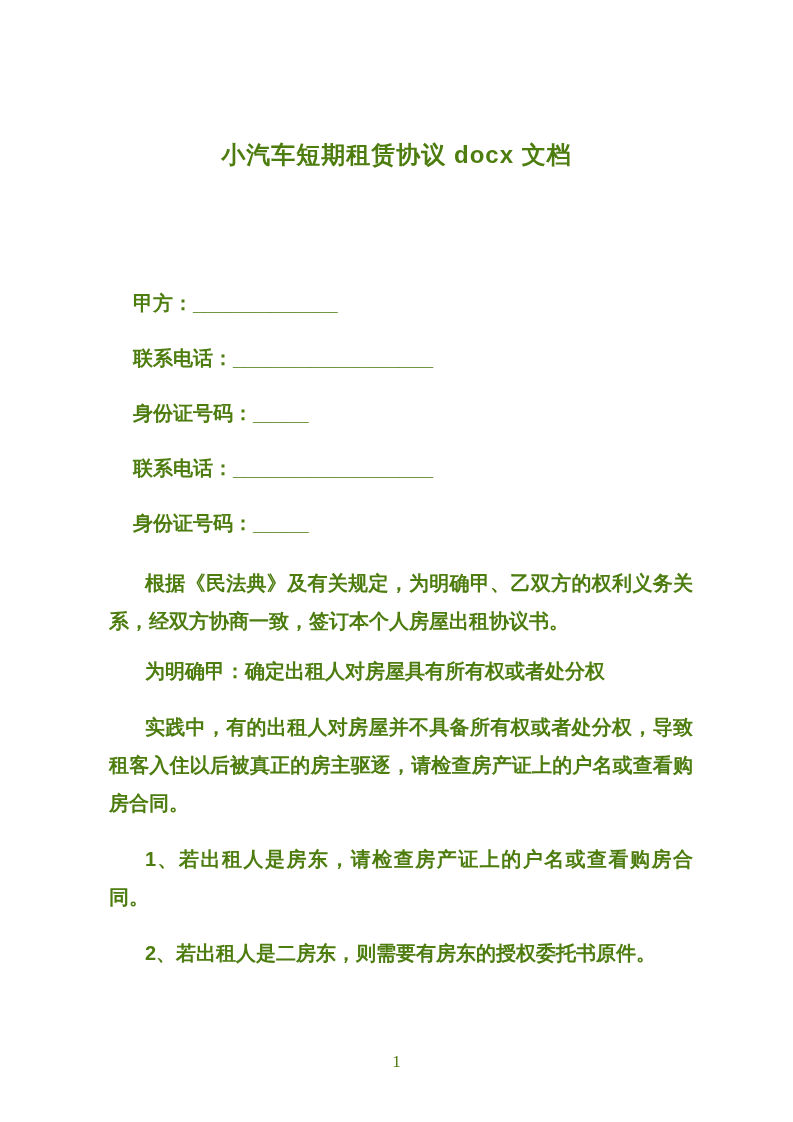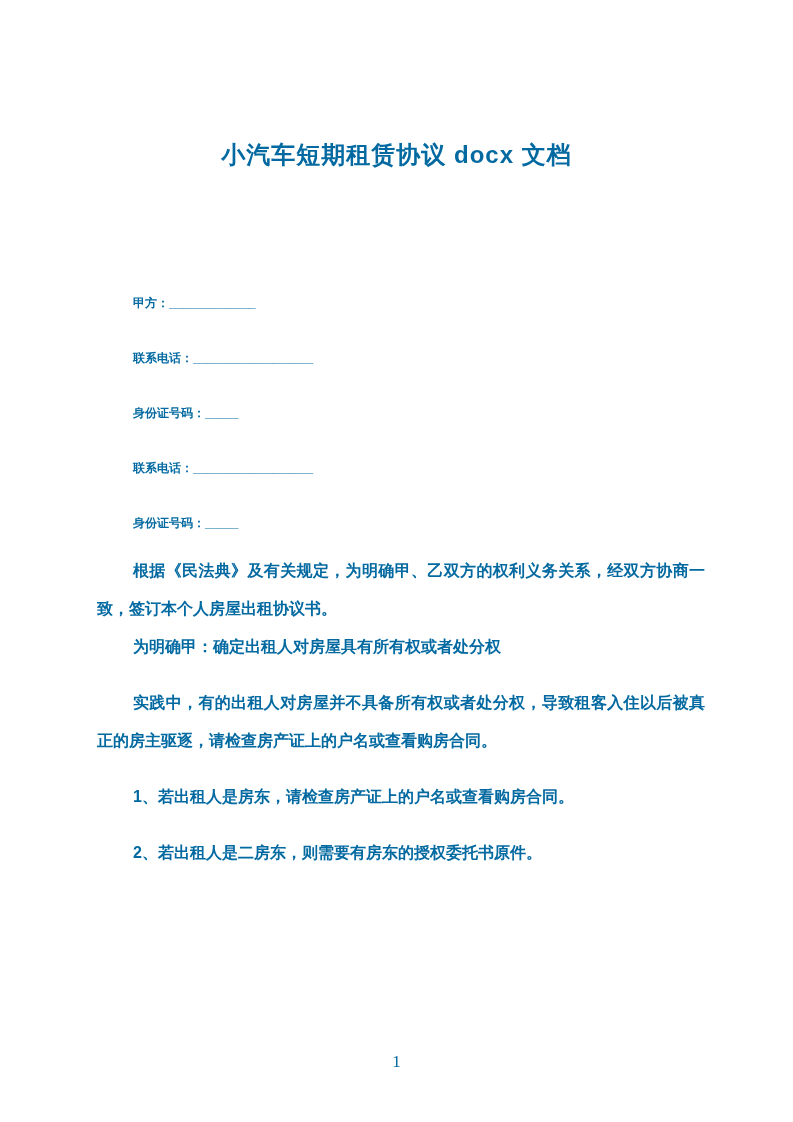--- a/index.html
+++ b/index.html
@@ -6,54 +6,54 @@
       margin: 0;
       padding: 0;
       background: #ffffff;
     }
     .page {
       position: relative;
       width: 793px;
       height: 1122px;
       margin: 0 auto;
       background: #ffffff;
-      color: #0369a1;
+      color: #4d7c0f;
       font-family: "Liberation Sans", "DejaVu Sans", sans-serif;
       overflow: hidden;
     }
     .doc-title {
       margin: 0;
       padding-top: 141px;
       text-align: center;
       font-size: 24px;
       line-height: 28px;
       font-weight: bold;
       letter-spacing: 1px;
     }
     .fields {
       margin: 124px 88px 0 97px;
     }
     .field-row {
       height: 55px;
       padding-left: 36px;
-      font-size: 12px;
+      font-size: 20px;
       line-height: 20px;
       font-weight: bold;
       white-space: nowrap;
     }
     .field-blank {
       font-weight: bold;
       letter-spacing: 0;
     }
     .body-text {
       margin: -16px 88px 0 97px;
     }
     .para {
-      margin: 0;
-      font-size: 16px;
+      margin: 12px;
+      font-size: 20px;
       line-height: 38px;
       text-indent: 36px;
       font-weight: bold;
       text-align: justify;
     }
     .para.gap {
       margin-top: 18px;
     }
     .page-number {
       position: absolute;

